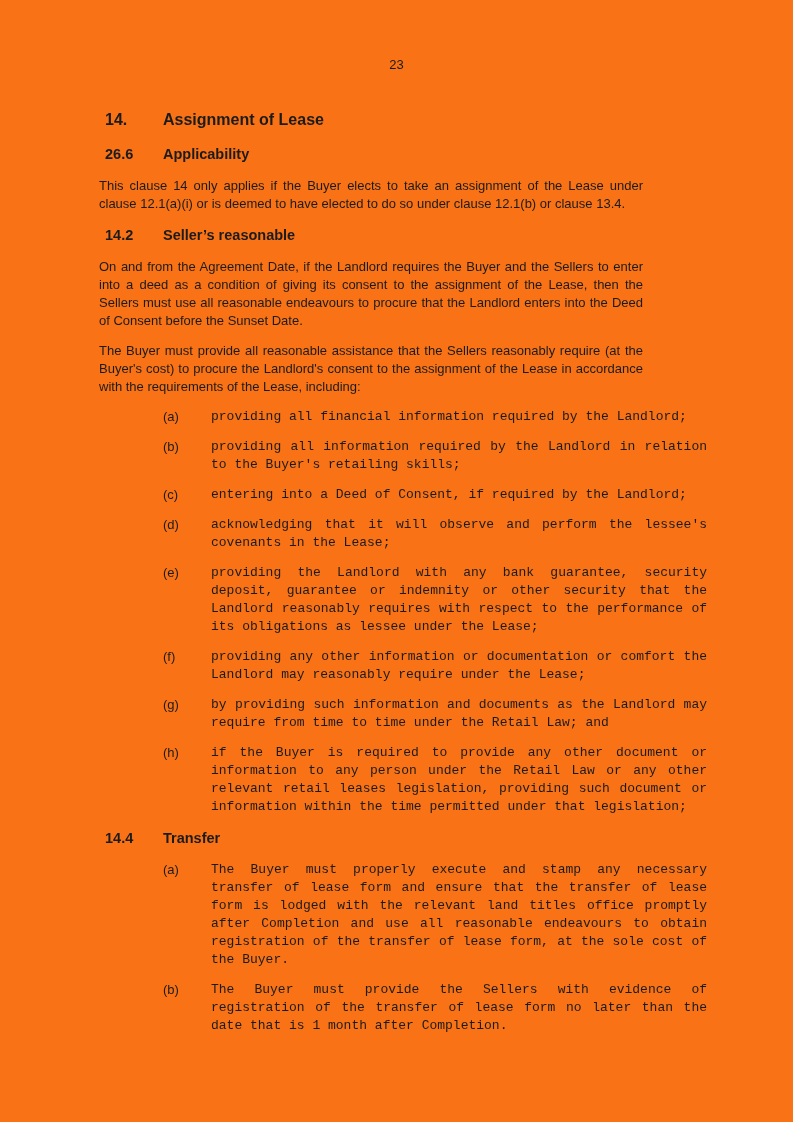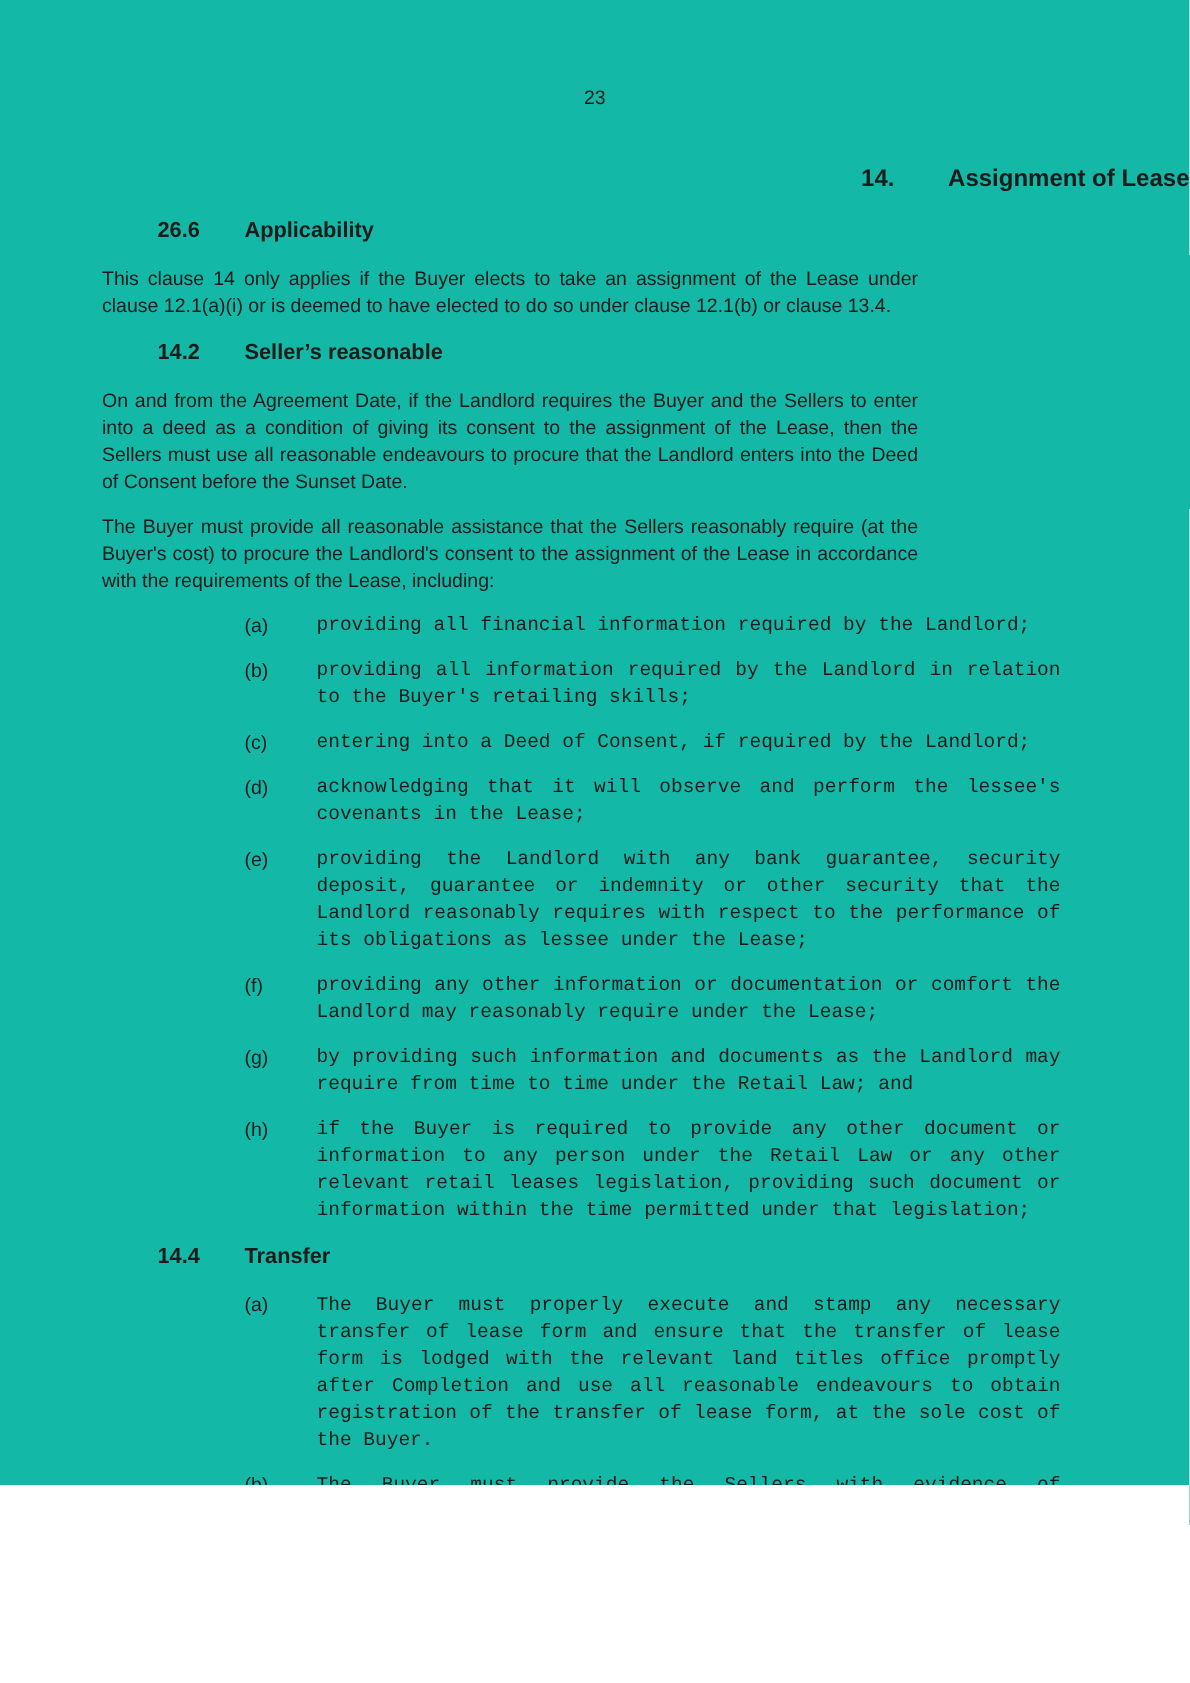--- a/index.html
+++ b/index.html
@@ -3,59 +3,58 @@
 <meta charset="utf-8">
 <style>
   html, body {
     margin: 0;
     padding: 0;
     background: #ffffff;
   }
   .page {
     position: relative;
     width: 793px;
-    height: 990px;
-    background: #14b8a6;
+    height: 1122px;
+    background: #f97316;
     color: #1b1b1b;
     font-family: "Liberation Sans", "DejaVu Sans", sans-serif;
     font-size: 13px;
     line-height: 18px;
     overflow: hidden;
   }
   .page-number {
     padding-top: 57px;
     text-align: center;
     font-size: 13px;
     line-height: 16px;
   }
   .clause-heading {
     display: flex;
     margin: 37px 0 16px 105px;
     font-size: 16px;
     font-weight: bold;
     line-height: 20px;
-    justify-content: flex-end;
   }
   .clause-heading .num {
     width: 58px;
     flex-shrink: 0;
   }
   .section-heading {
     display: flex;
     margin: 14px 0 15px 105px;
     font-size: 14.5px;
     font-weight: bold;
     line-height: 16px;
   }
   .section-heading .num {
     width: 58px;
     flex-shrink: 0;
   }
   .body-para {
-    margin: 0 0 12px 68px;
+    margin: 0 0 12px 99px;
     width: 544px;
     text-align: justify;
     text-align-last: left;
   }
   .list-item {
     display: flex;
     margin: 0 0 12px 163px;
     width: 544px;
   }
   .list-item .label {

